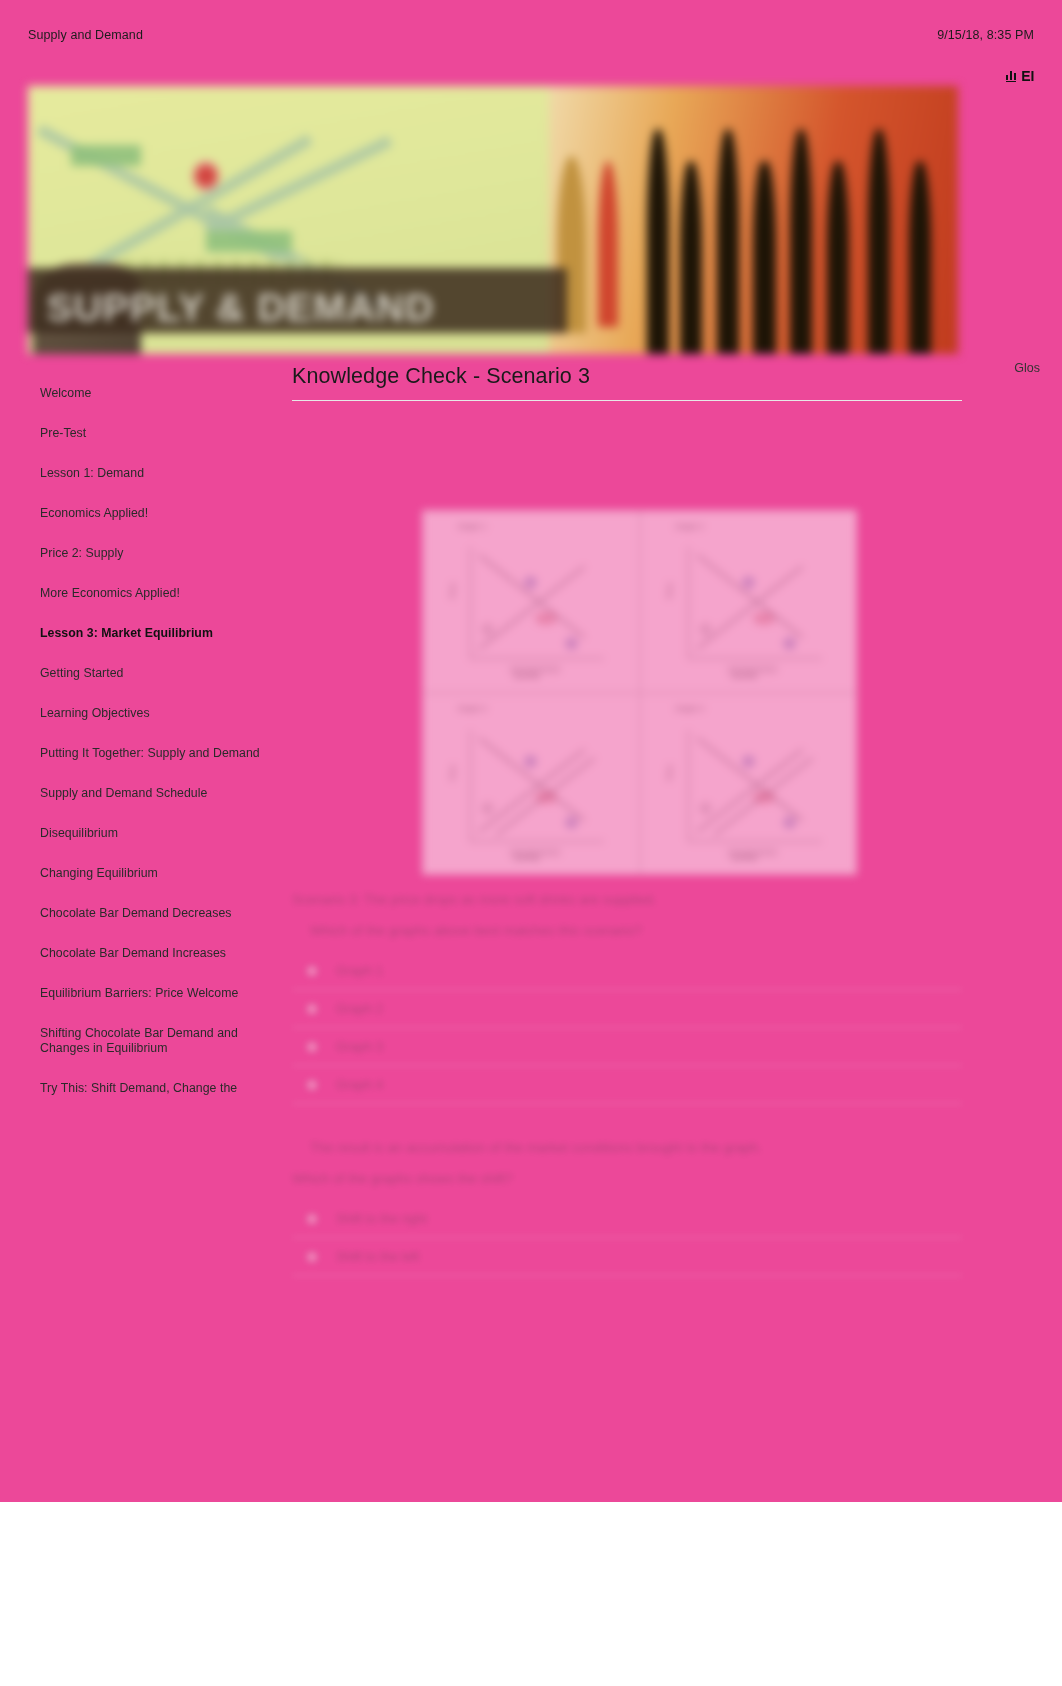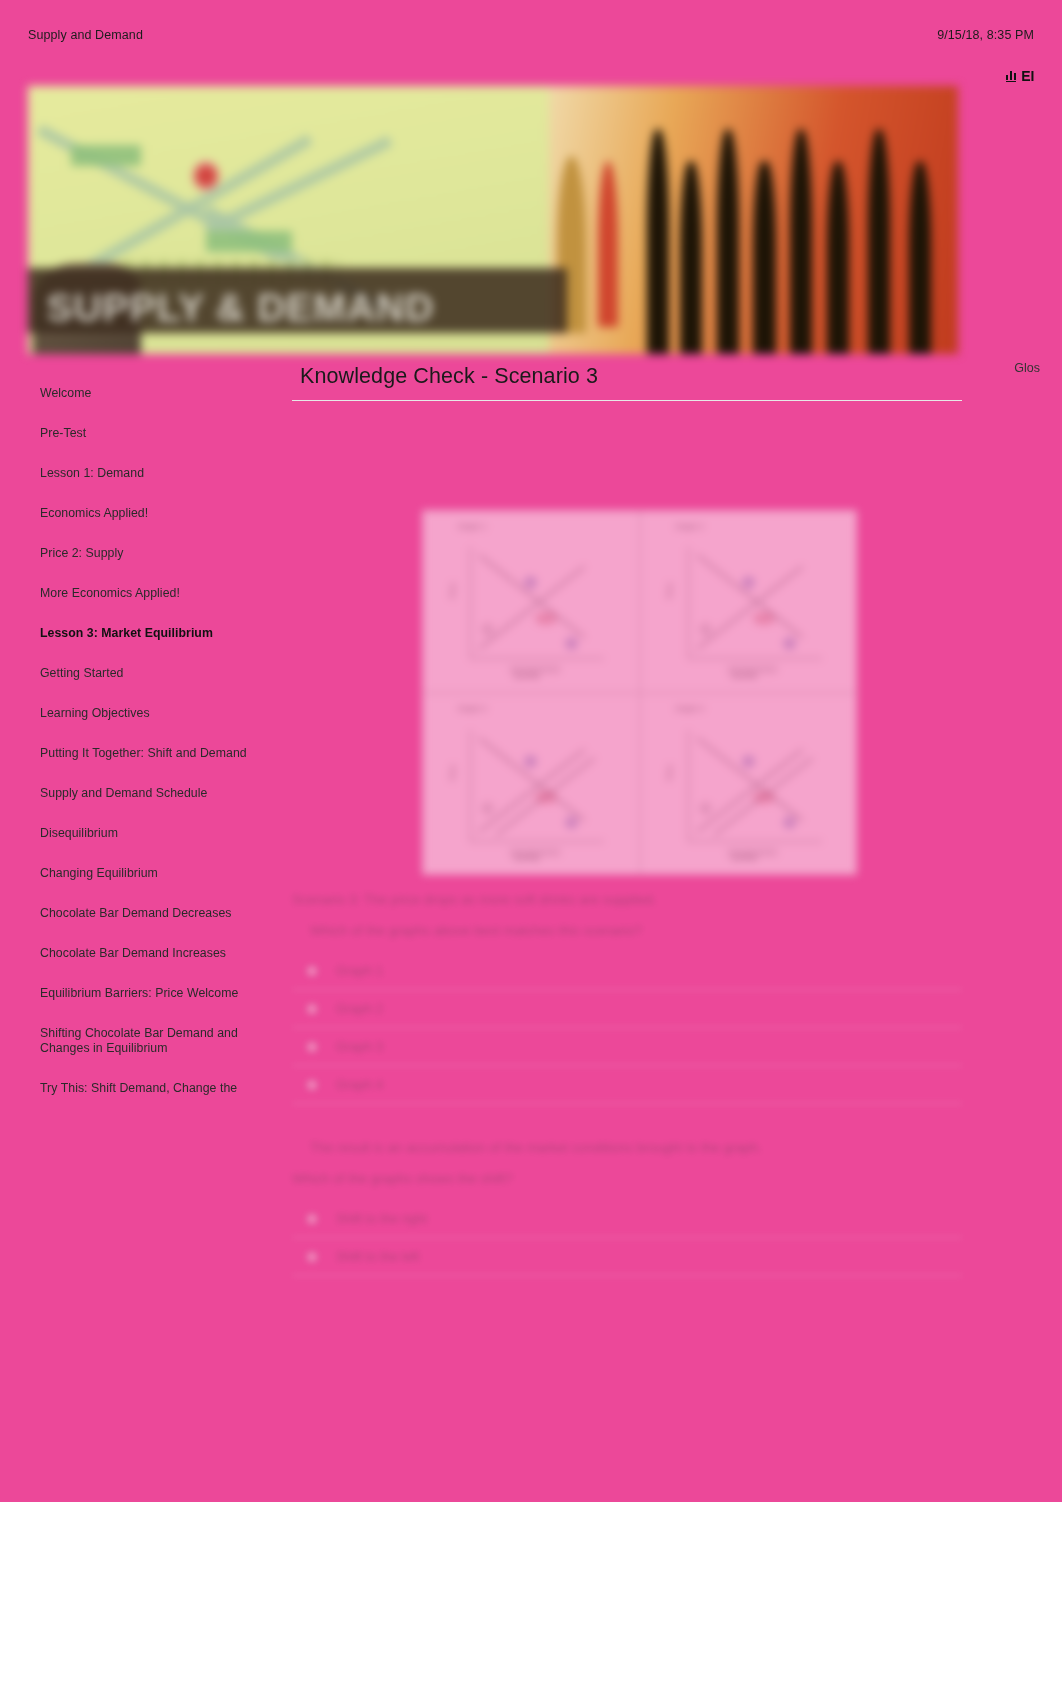--- a/index.html
+++ b/index.html
@@ -162,21 +162,20 @@
     left: 292px;
     top: 362px;
     width: 670px;
   }
   .page-title {
     font-size: 21.5px;
     font-weight: normal;
     color: #1a1a1a;
     letter-spacing: 0.1px;
     line-height: 28px;
-    margin-left: 8px;
   }
   .rule {
     margin-top: 10px;
     border-bottom: 1px solid #e7e7e7;
     width: 100%;
   }
   .intro {
     margin-top: 22px;
     font-size: 16px;
     line-height: 23px;
@@ -323,21 +322,21 @@
   <nav class="sidebar">
     <div class="nav-item">Welcome</div>
     <div class="nav-item">Pre-Test</div>
     <div class="nav-item">Lesson 1: Demand</div>
     <div class="nav-item">Economics Applied!</div>
     <div class="nav-item">Price 2: Supply</div>
     <div class="nav-item">More Economics Applied!</div>
     <div class="nav-item active">Lesson 3: Market Equilibrium</div>
     <div class="nav-item">Getting Started</div>
     <div class="nav-item">Learning Objectives</div>
-    <div class="nav-item">Putting It Together: Shift and Demand</div>
+    <div class="nav-item">Putting It Together: Supply and Demand</div>
     <div class="nav-item">Supply and Demand Schedule</div>
     <div class="nav-item">Disequilibrium</div>
     <div class="nav-item">Changing Equilibrium</div>
     <div class="nav-item">Chocolate Bar Demand Decreases</div>
     <div class="nav-item">Chocolate Bar Demand Increases</div>
     <div class="nav-item">Equilibrium Barriers: Price Welcome</div>
     <div class="nav-item">Shifting Chocolate Bar Demand and Changes in Equilibrium</div>
     <div class="nav-item">Try This: Shift Demand, Change the</div>
   </nav>
 

